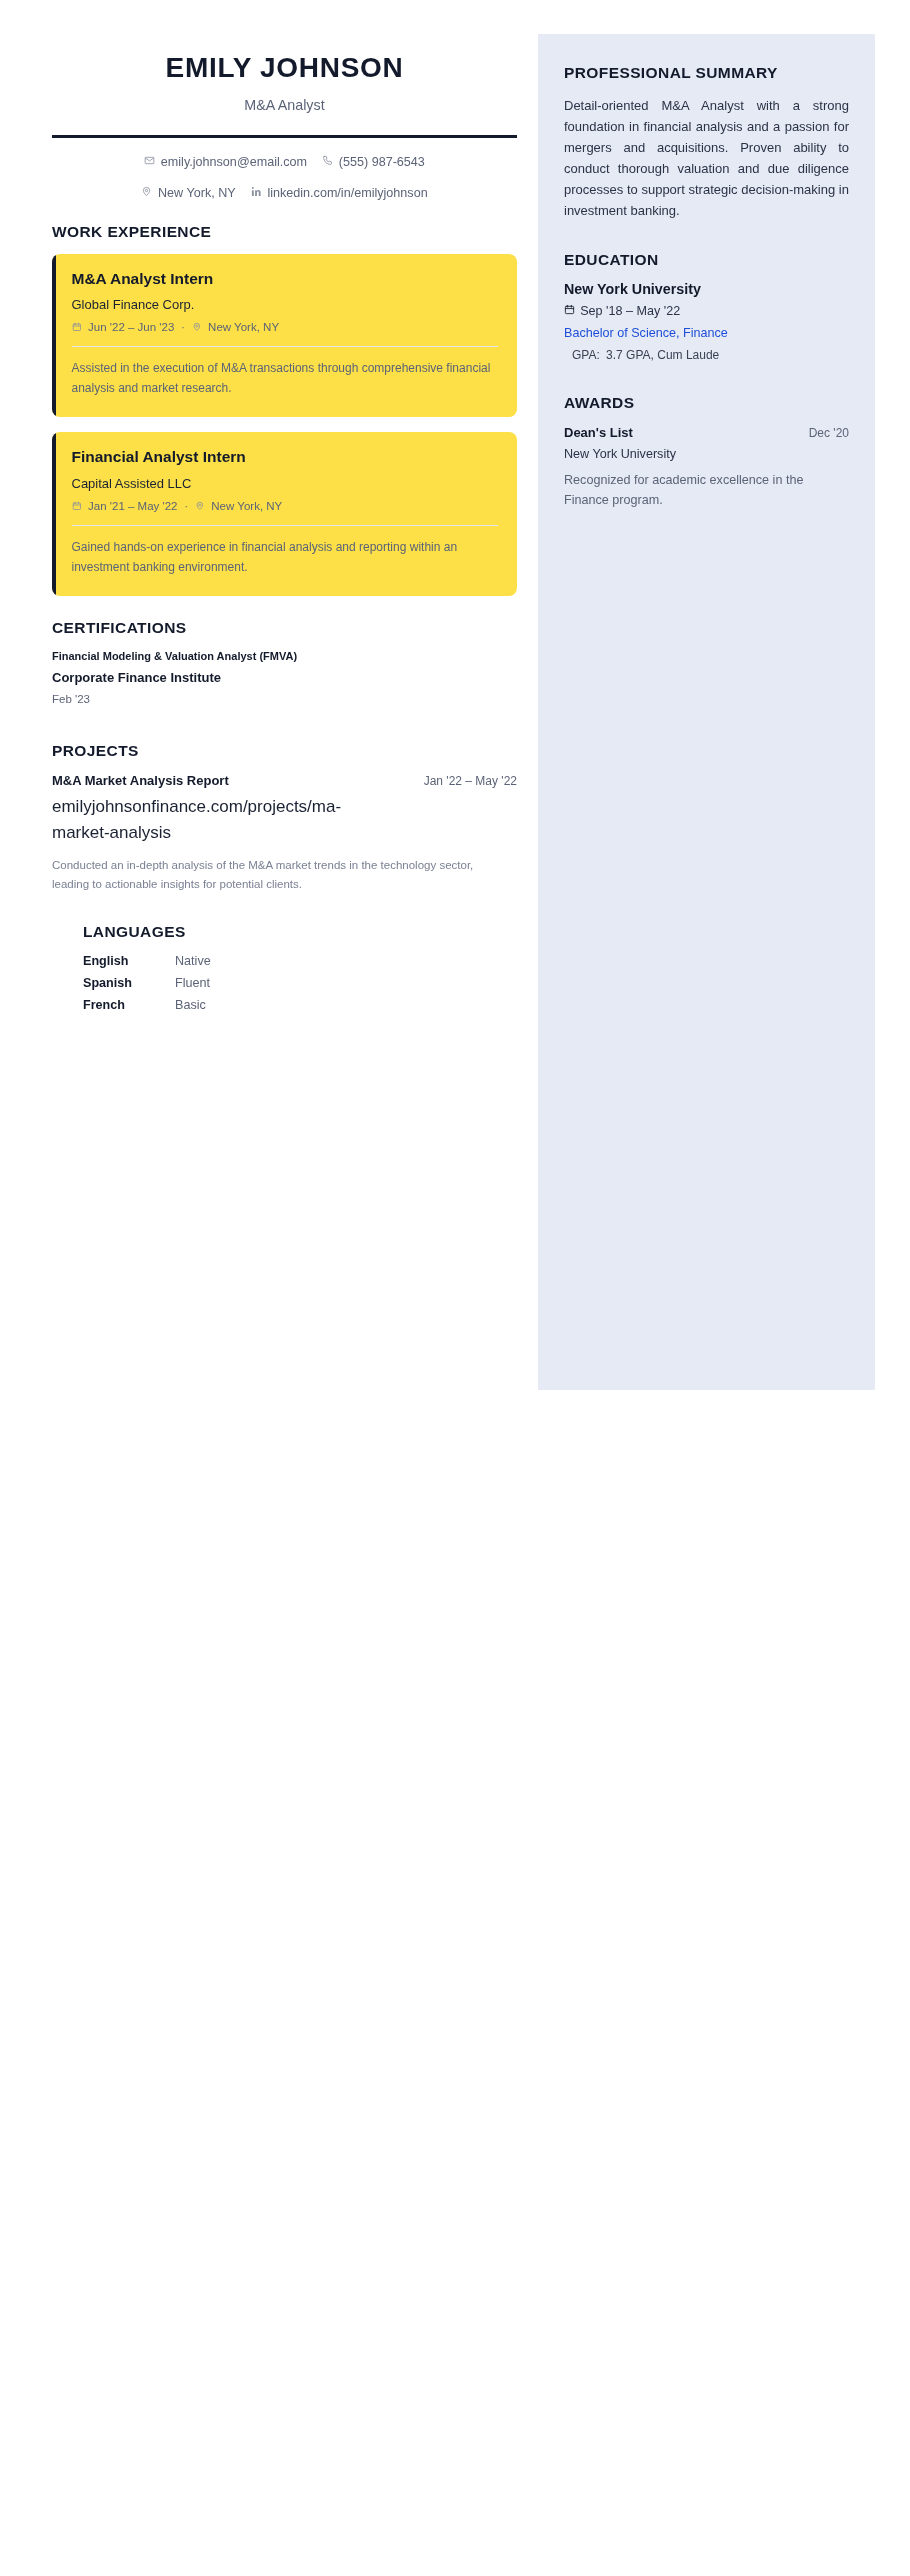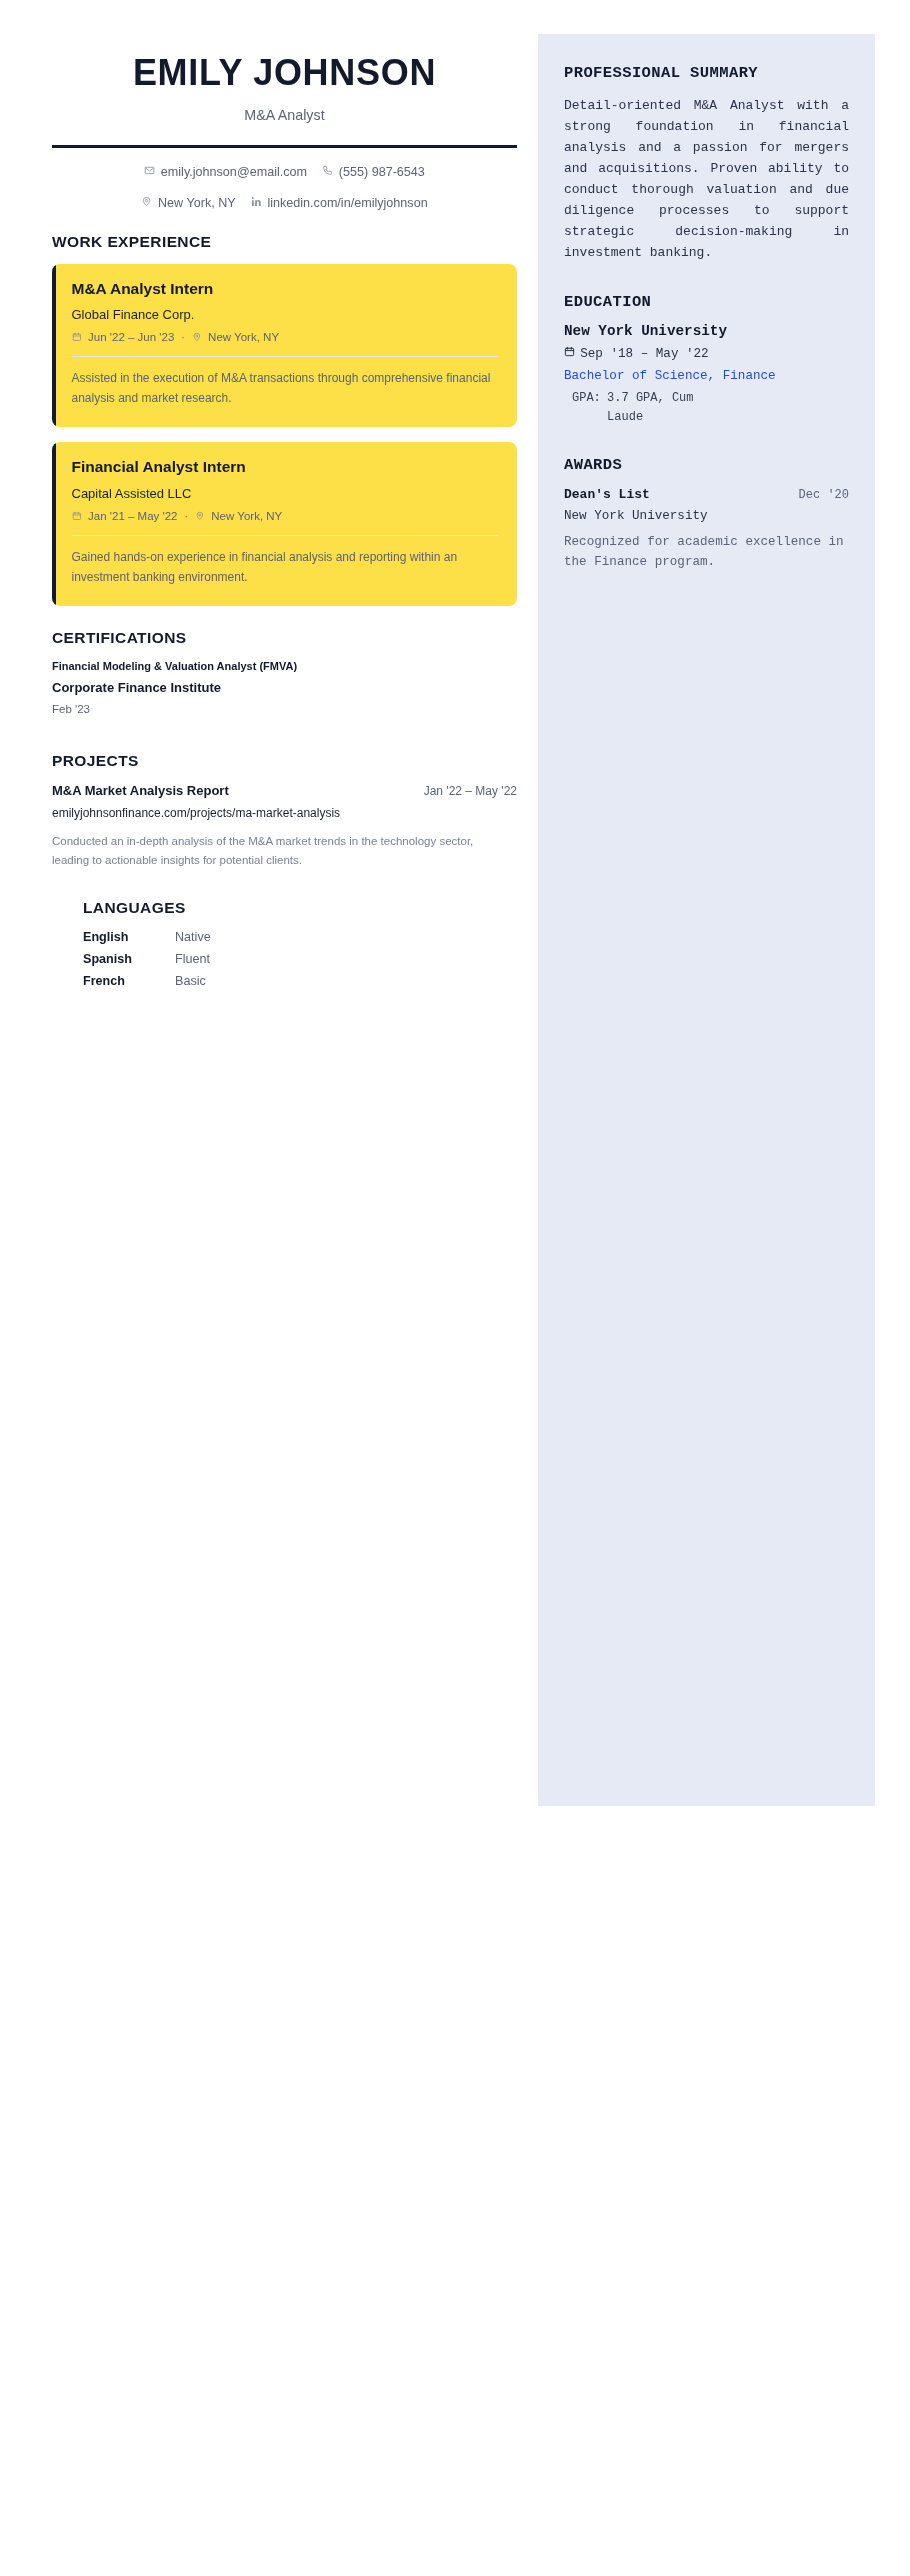--- a/index.html
+++ b/index.html
@@ -8,24 +8,23 @@
     background:#ffffff;
     font-family:"Liberation Sans", sans-serif;
     color:#131a2b;
     -webkit-font-smoothing:antialiased;
   }
   .page { position:relative; width:911px; height:2576px; overflow:hidden; }
 
   
   .sidebar {
     position:absolute; left:538px; top:34px;
-    width:337px; height:1772px;
+    width:337px; height:1356px;
     background:#e6eaf5;
     padding:30px 26px 0 26px;
-    font-family:Liberation Mono, monospace;
   }
   .side-section { margin-bottom:2.3px; }
   .side-heading {
     font-size:15.5px; font-weight:700; letter-spacing:0.4px;
     color:#131a2b; text-transform:uppercase;
     margin-bottom:12.6px;
   }
   .side-body {
     font-size:13px; line-height:1.62; color:#2b3347;
     text-align:justify;
@@ -42,21 +41,21 @@
   .award-row { display:flex; justify-content:space-between; align-items:baseline; margin-bottom:6.9px; }
   .award-title { font-size:13px; font-weight:700; color:#131a2b; }
   .award-date { font-size:12px; color:#5b6377; }
   .award-org { font-size:12.6px; color:#2b3347; margin-bottom:9.2px; }
   .award-desc { font-size:12.6px; line-height:1.6; color:#5b6377; }
 
   
   .main { position:absolute; left:52px; top:0; width:465px; }
 
   .name {
-    text-align:center; font-size:36px; font-weight:700;
+    text-align:center; font-size:28px; font-weight:700;
     letter-spacing:0.7px; color:#131a2b;
     margin-top:52px;
   }
   .role { text-align:center; font-size:14.3px; color:#5b6377; margin-top:12.6px; }
   .rule { height:3.4px; background:#131a2b; margin-top:22px; width:465px; }
 
   .contact-row {
     display:flex; justify-content:center; align-items:center;
     gap:15px; margin-top:17px; font-size:12.6px; color:#5b6377;
   }
@@ -96,21 +95,21 @@
 
   
   .cert-title { font-size:11px; font-weight:700; color:#131a2b; margin-bottom:8px; }
   .cert-org { font-size:13px; font-weight:700; color:#131a2b; margin-bottom:8.6px; }
   .cert-date { font-size:11.5px; color:#5b6377; }
 
   
   .proj-row { display:flex; justify-content:space-between; align-items:baseline; margin-bottom:5.7px; }
   .proj-title { font-size:13px; font-weight:700; color:#131a2b; }
   .proj-date { font-size:12px; color:#5b6377; }
-  .proj-url { font-size:12px; color:#1b2233; line-height:1.55; max-width:321px; margin-bottom:9.2px; }
+  .proj-url { font-size:17px; color:#1b2233; line-height:1.55; max-width:321px; margin-bottom:9.2px; }
   .proj-desc { font-size:11.5px; line-height:1.68; color:#7a8194; max-width:442px; }
 
   
   .lang-row { display:flex; margin-bottom:8px; }
   .lang-name { width:92px; font-size:12.6px; font-weight:700; color:#131a2b; }
   .lang-level { font-size:12.6px; color:#5b6377; }
 
   .icon { display:inline-block; vertical-align:middle; flex:0 0 auto; }
 </style>
 </head>

